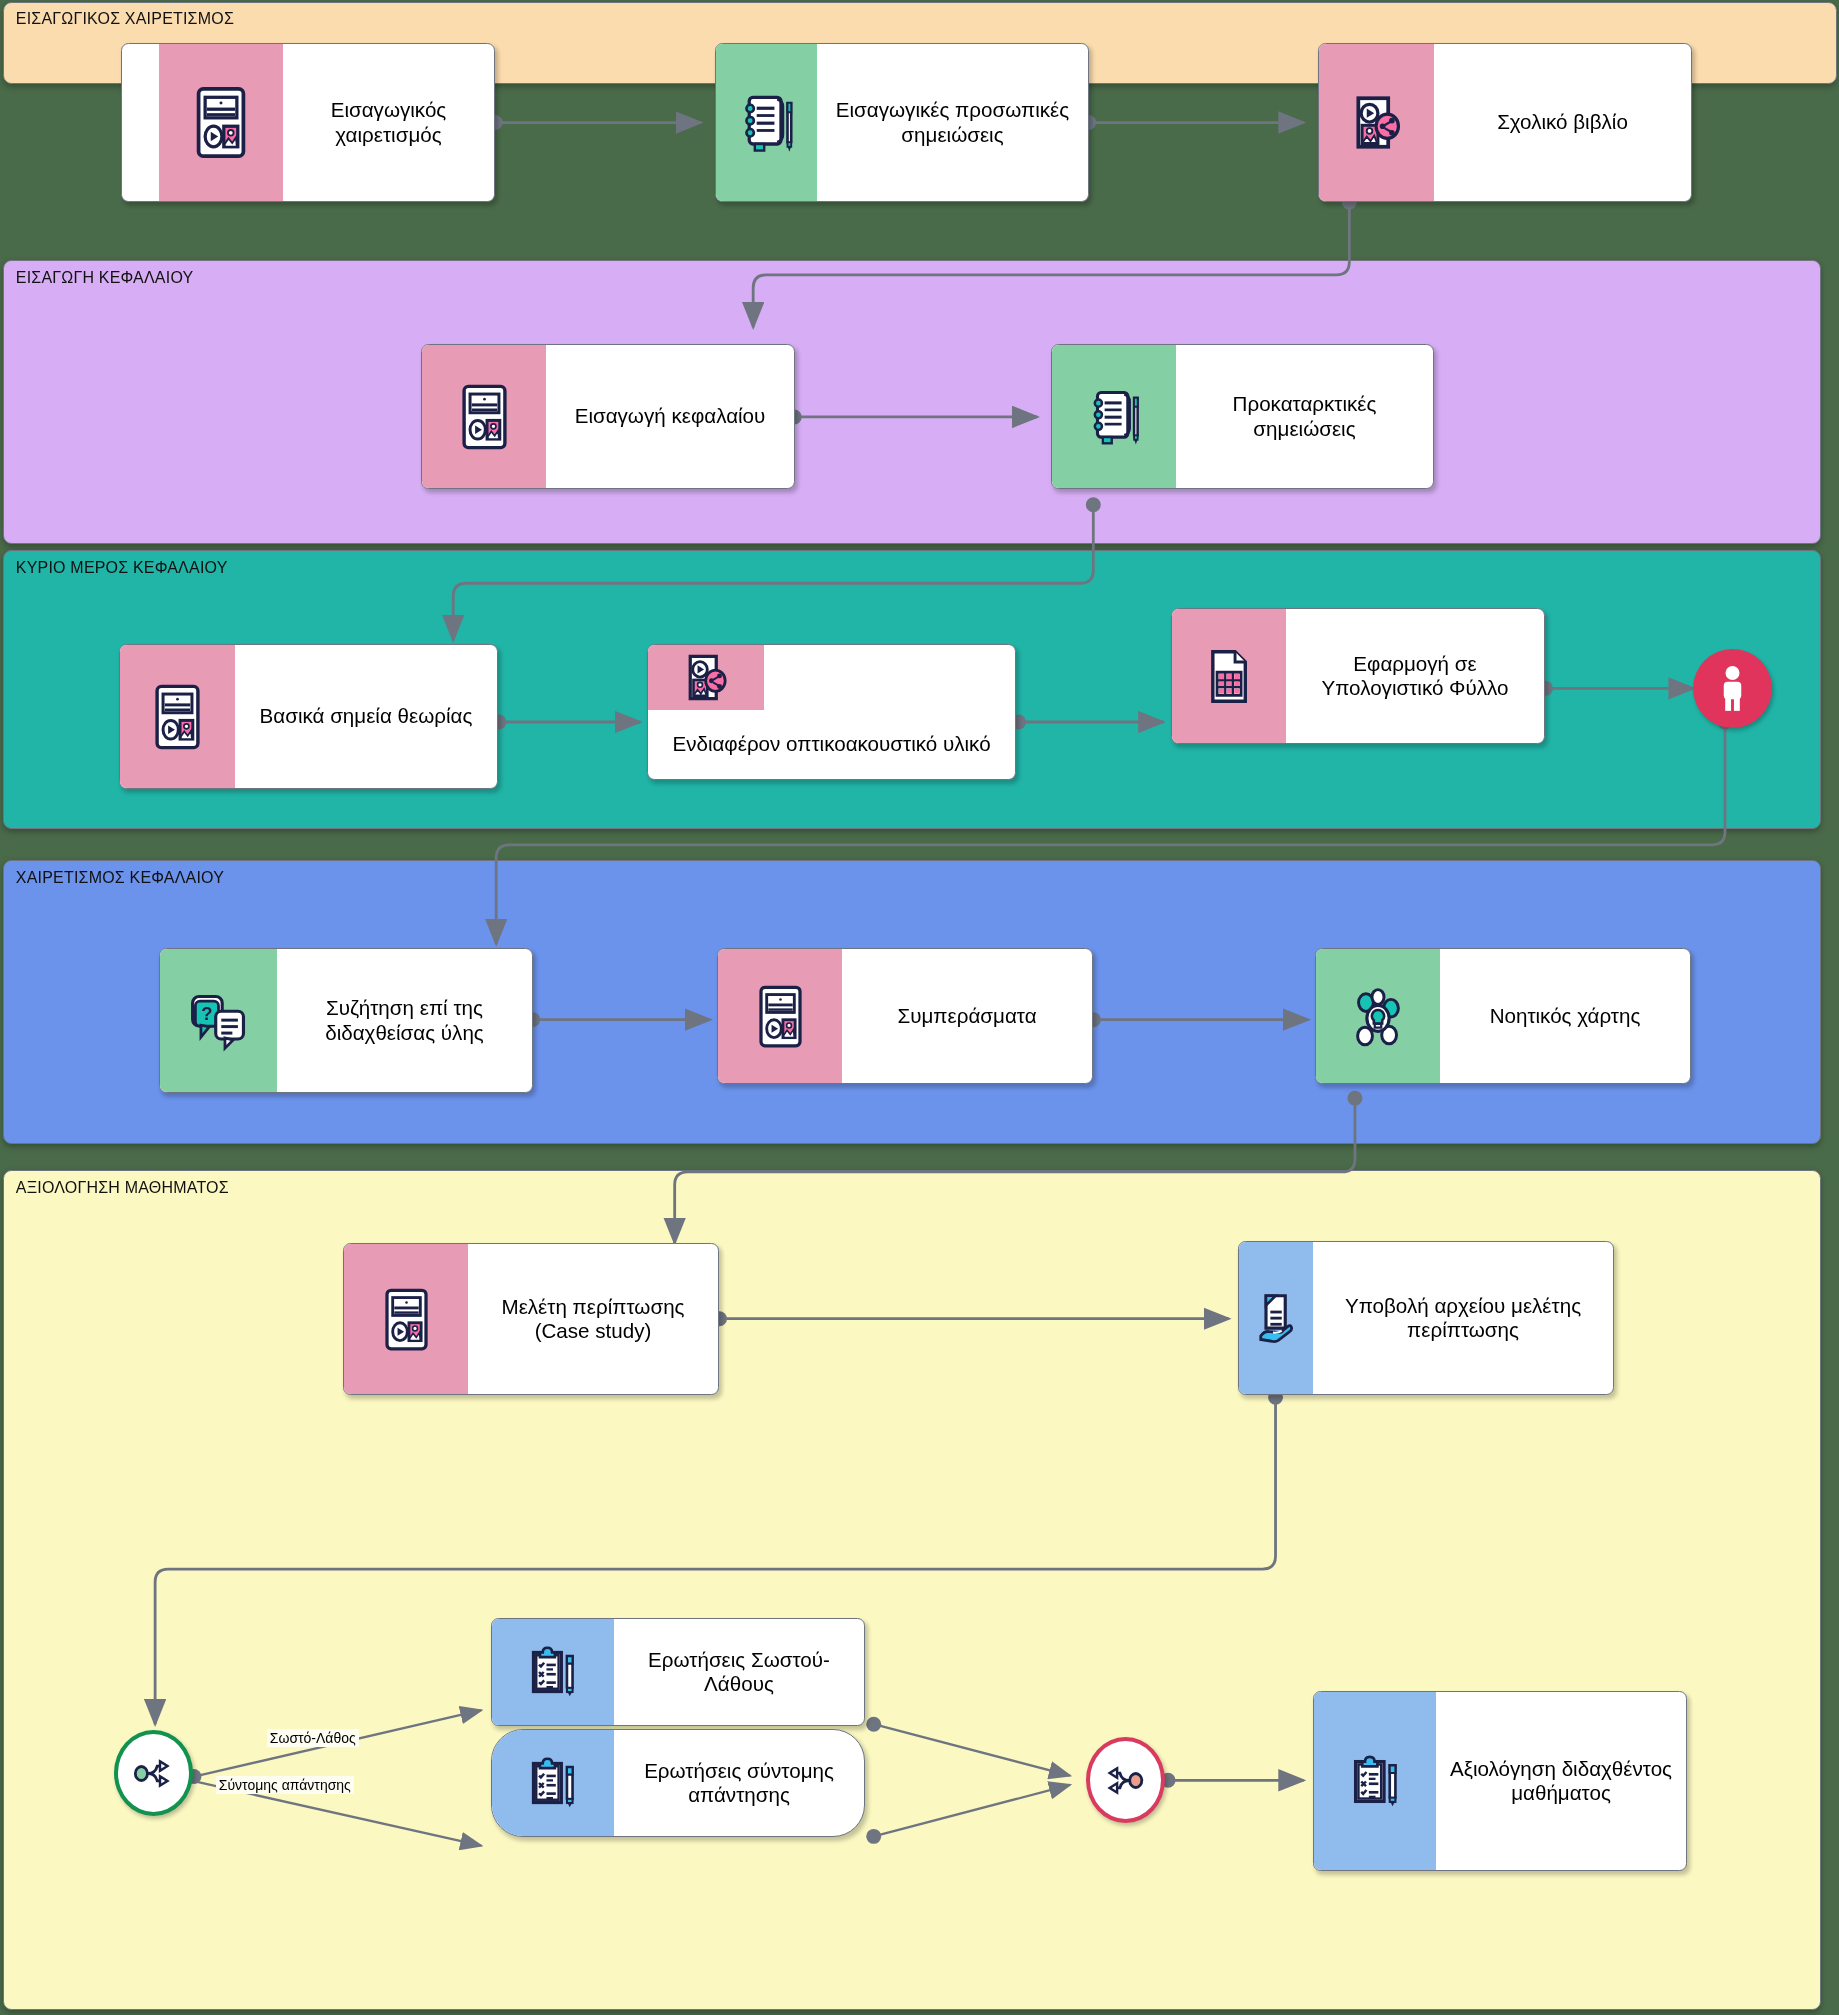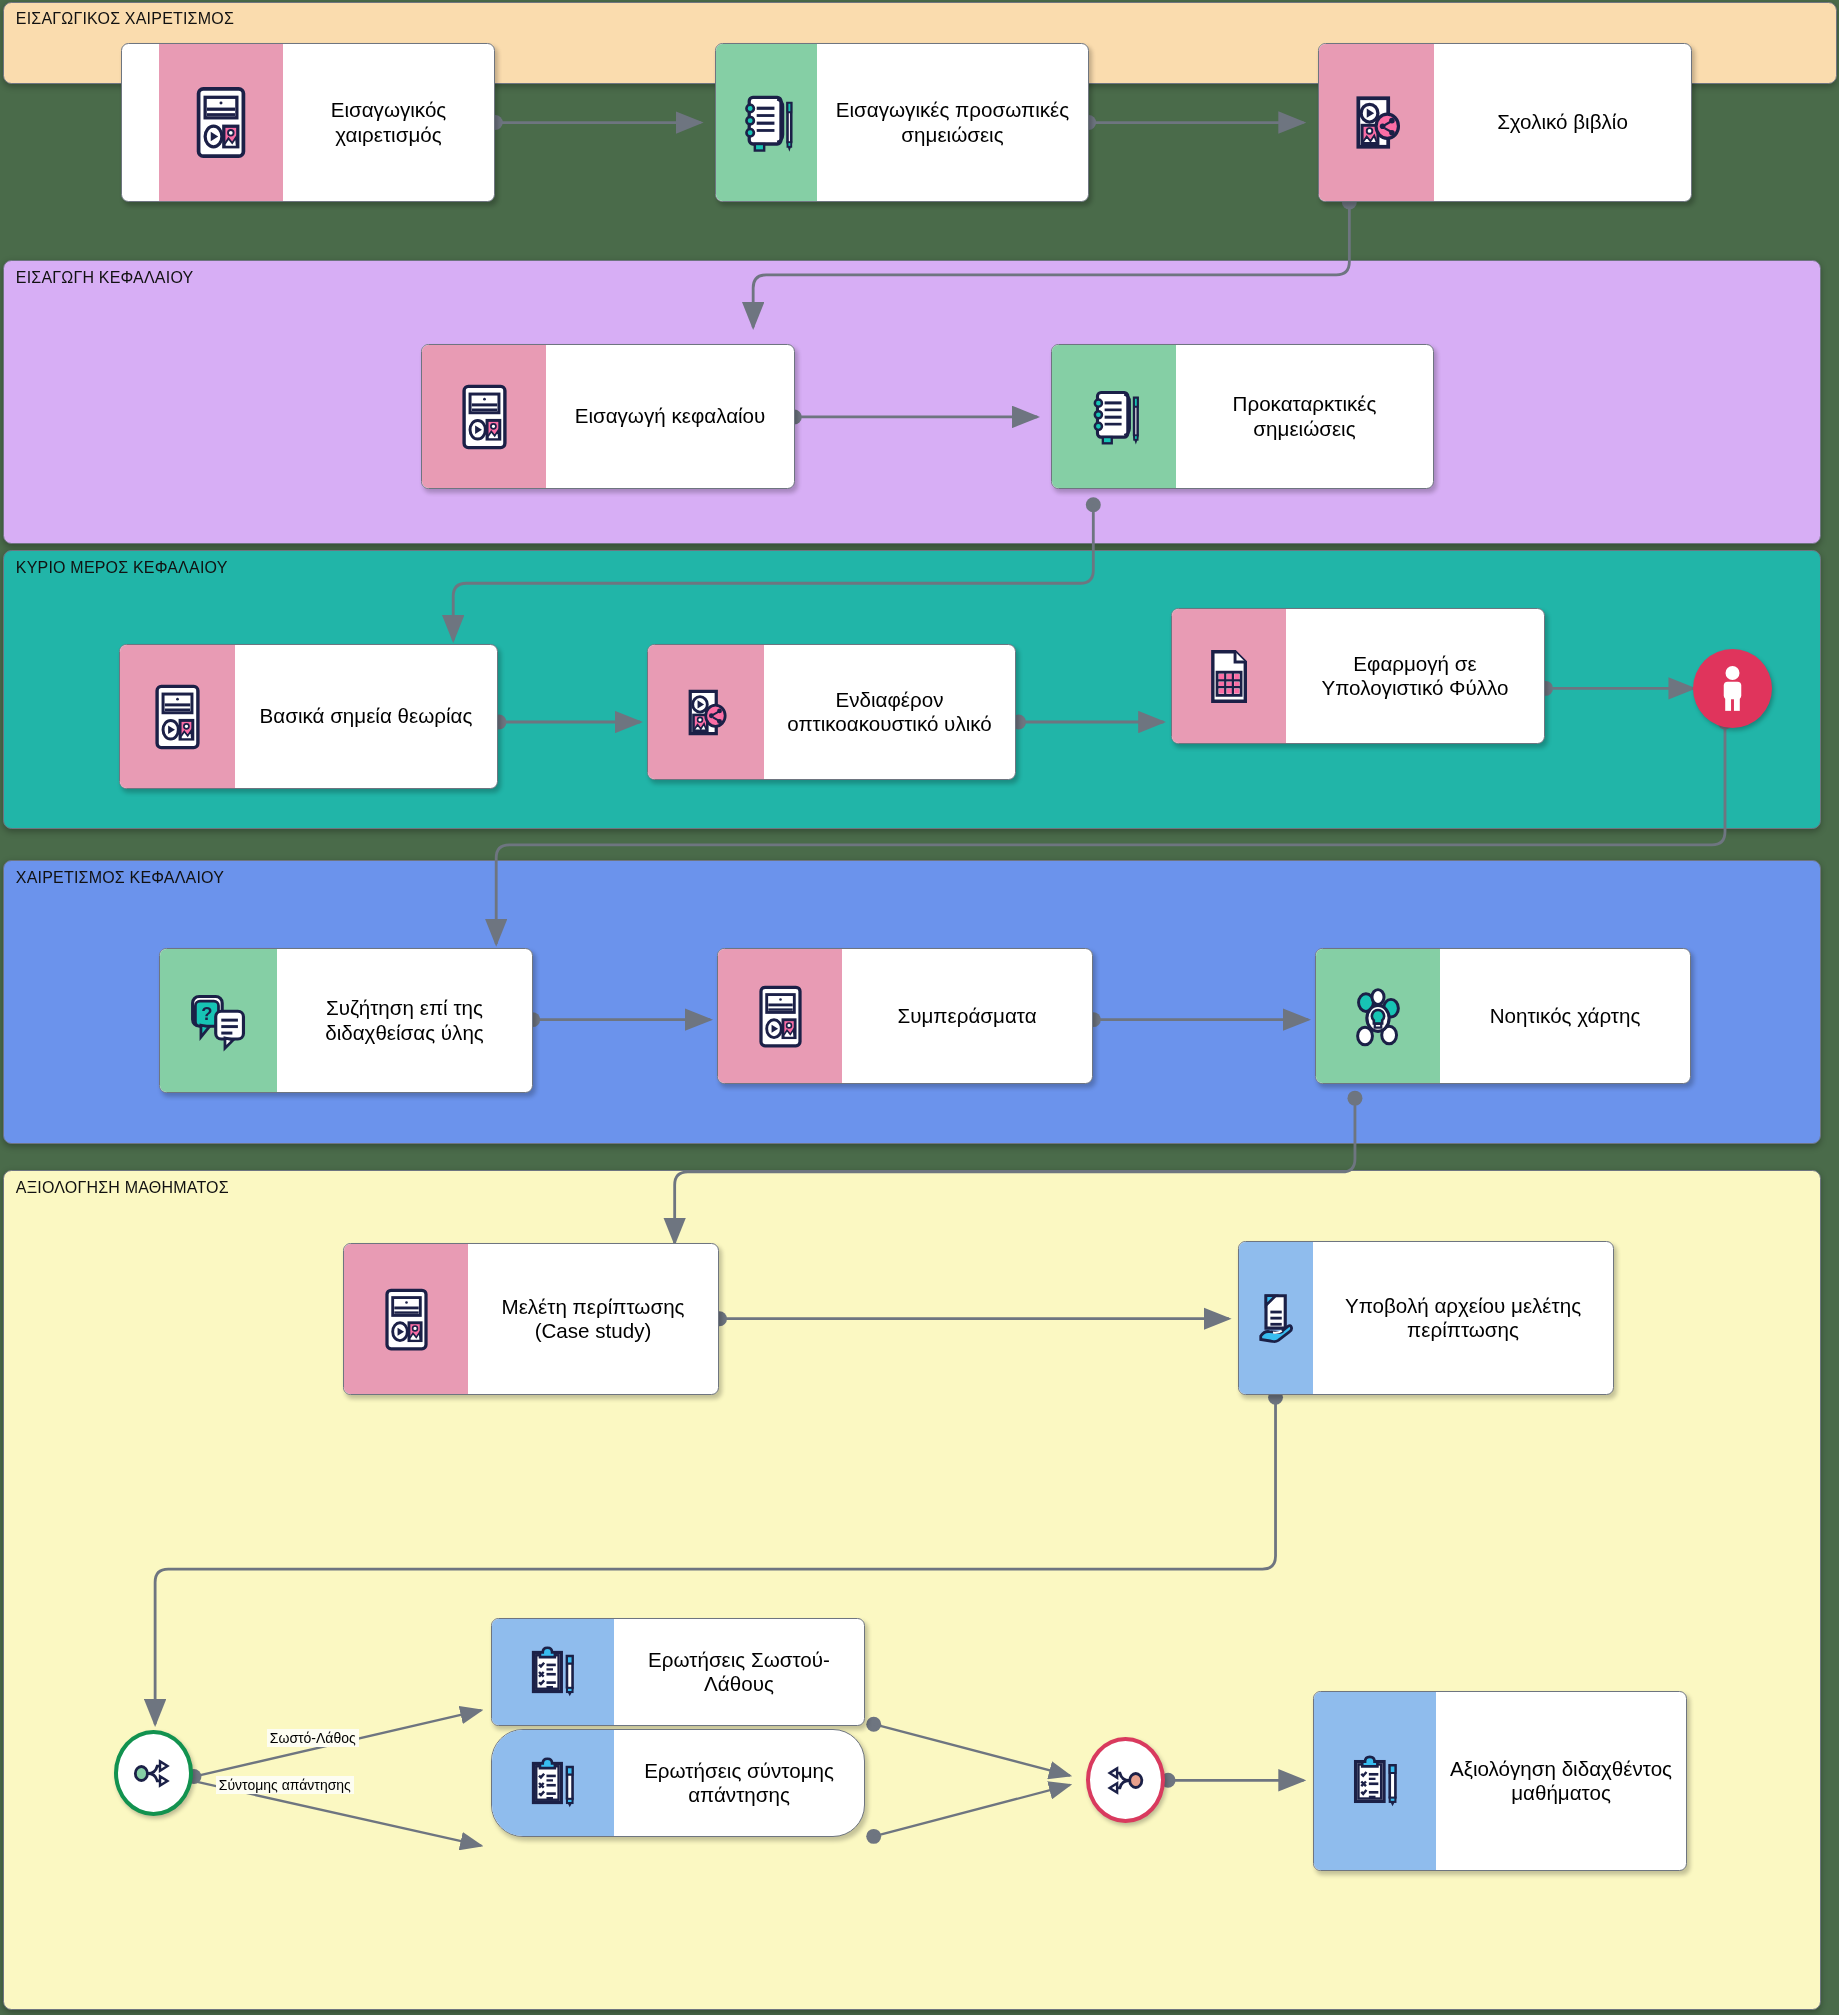--- a/index.html
+++ b/index.html
@@ -249,21 +249,21 @@
         <rect x="33" y="44" width="15" height="22" fill="#fb6ea5" stroke="#1b2047" stroke-width="3.5"></rect>
         <circle cx="40.5" cy="51" r="3" fill="#fff" stroke="#1b2047" stroke-width="2"></circle>
         <path d="M34,63 L38,57 L42,62 L46,56 L47,66 L34,66 z" fill="#fff" stroke="#1b2047" stroke-width="2"></path>
       </svg>
     </div>
     <div class="label-col">
       <span class="label">Βασικά σημεία θεωρίας</span>
     </div>
   </div>
 
-  <div class="task" style="left:647px;top:644px;width:369px;height:136px;">
+  <div class="task" style="left:647px;top:644px;width:369px;height:136px;flex-direction:column;">
     <div class="icon-col" style="width:116px;background:#e89bb4;">
       <svg width="49" height="65" viewBox="0 0 60 80">
         <rect x="10" y="14" width="32" height="52" fill="#fff" stroke="#1b2047" stroke-width="4"></rect>
         <ellipse cx="22" cy="30" rx="9" ry="9.5" fill="#fff" stroke="#1b2047" stroke-width="3.5"></ellipse>
         <path d="M19,25 L27,30 L19,35 z" fill="#1b2047"></path>
         <rect x="14" y="43" width="17" height="20" fill="#fb6ea5" stroke="#1b2047" stroke-width="3.2"></rect>
         <circle cx="22" cy="49" r="3" fill="#fff" stroke="#1b2047" stroke-width="2"></circle>
         <path d="M15,61 L19,55 L23,60 L27,54 L30,62 L15,62 z" fill="#fff" stroke="#1b2047" stroke-width="2"></path>
         <ellipse cx="41" cy="44" rx="12" ry="13" fill="#fb6ea5" stroke="#1b2047" stroke-width="3.4"></ellipse>
         <circle cx="46" cy="38" r="3" fill="#1b2047"></circle>

